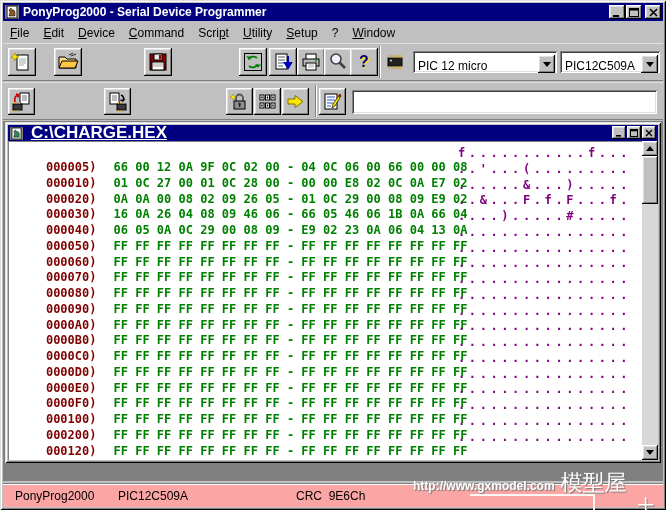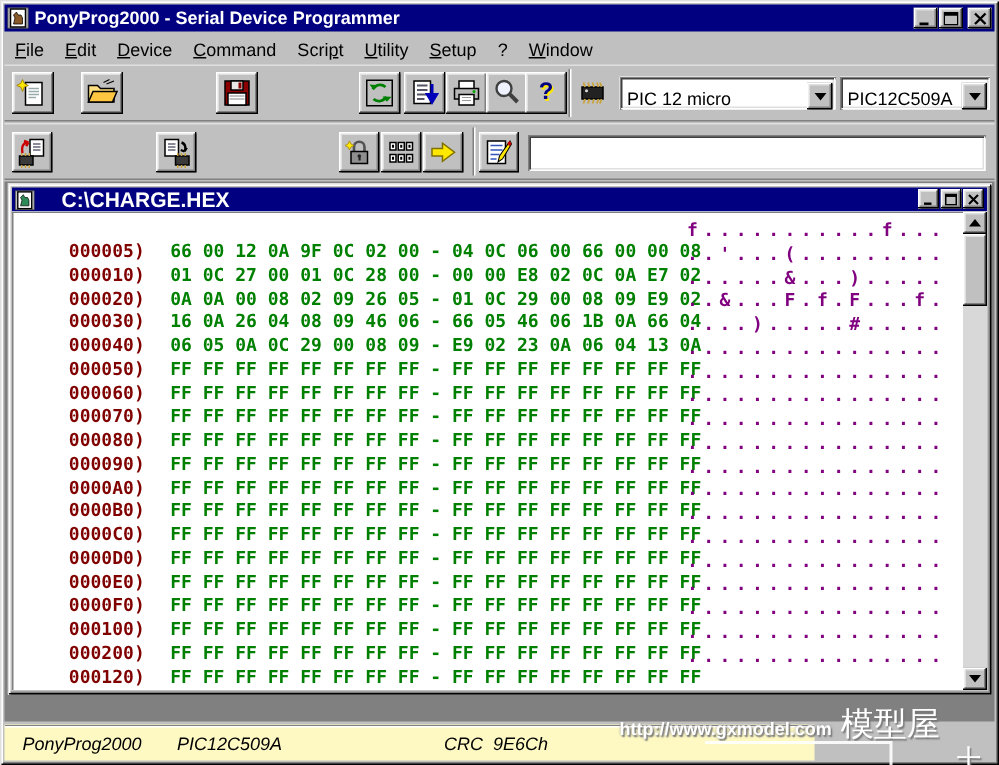--- a/index.html
+++ b/index.html
@@ -52,41 +52,41 @@
     box-shadow:inset 1px 1px 0 #808080, inset -1px -1px 0 #fff,
                inset 2px 2px 0 #404040, inset -2px -2px 0 #dfdfdf;
     border:none;font-family:"Liberation Sans",sans-serif;font-size:12px;padding:2px 4px;}
   
   .mdi{position:absolute;left:3px;top:121px;width:660px;height:360px;background:#808080;}
   .child{position:absolute;left:2px;top:1px;width:656px;height:341px;background:#c0c0c0;
     box-shadow:inset 1px 1px 0 #dfdfdf, inset -1px -1px 0 #000,
                inset 2px 2px 0 #fff, inset -2px -2px 0 #808080;}
   .childtitle{position:absolute;left:3px;top:3px;right:3px;height:16px;background:var(--titlebar,#000080);
     display:flex;align-items:center;padding-left:2px;}
-  .childtitle .title{color:#fff;font-weight:bold;font-size:14px;margin-left:18px;}
+  .childtitle .title{color:#fff;font-weight:bold;font-size:17px;margin-left:8px;text-decoration:underline;}
   .childbtns{position:absolute;right:2px;top:1px;display:flex;}
   .childbtn{width:14px;height:13px;margin-left:1px;}
   .hexpane{position:absolute;left:3px;top:19px;right:3px;bottom:3px;background:#fff;
     box-shadow:inset 1px 1px 0 #808080;}
   .hexrows{position:absolute;left:9px;top:5px;right:20px;bottom:2px;overflow:hidden;
     font-family:"DejaVu Sans Mono",monospace;font-size:12px;font-weight:bold;}
   .hexrow{position:relative;height:15.75px;white-space:pre;}
   .hexrow .addr{color:var(--address,#800000);}
   .hexrow .hex{color:var(--hex-bytes,#008000);margin-left:17px;}
   .hexrow .ascii{position:absolute;left:441px;top:0;color:var(--ascii,#800080);letter-spacing:3.6px;}
   
   .vscroll{position:absolute;right:3px;top:19px;bottom:3px;width:16px;background:#d8d8d8;}
   .sbtn{position:absolute;left:0;width:16px;height:15px;}
   .sbtn.up{top:0;} .sbtn.down{bottom:0;}
   .thumb{position:absolute;left:0;top:15px;width:16px;height:48px;}
   .tri-up-s{width:0;height:0;border-left:4px solid transparent;border-right:4px solid transparent;border-bottom:5px solid #000;}
   .tri-down-s{width:0;height:0;border-left:4px solid transparent;border-right:4px solid transparent;border-top:5px solid #000;}
   
-  .statusbar{position:absolute;left:3px;bottom:3px;width:540px;height:24px;background:#fef9c3;
-    box-shadow:inset 0 1px 0 #808080, inset 0 2px 0 #ffffff;font-style:italic;}
+  .statusbar{position:absolute;left:3px;bottom:3px;width:660px;height:24px;background:#fca5a5;
+    box-shadow:inset 0 1px 0 #808080, inset 0 2px 0 #ffffff;}
   .statusbar span{position:absolute;top:6px;white-space:pre;font-size:12px;}
   .st-app{left:12px;} .st-dev{left:115px;} .st-size{left:203px;margin-top:44px;} .st-crc{left:293px;}
   
   .watermark{position:absolute;left:413px;top:468px;width:260px;display:flex;align-items:baseline;
     color:#fff;pointer-events:none;z-index:9;}
   .wm-url{font-weight:bold;font-size:12px;letter-spacing:0px;text-shadow:1px 1px 1px #777,0 0 2px #999;white-space:nowrap;}
   .wm-cn{font-size:22px;margin-left:6px;text-shadow:1px 1px 1px #777;white-space:nowrap;}
   .wm-box{position:absolute;left:470px;top:494px;width:125px;height:20px;
     border-top:2px solid rgba(255,255,255,.9);border-right:2px solid rgba(255,255,255,.9);z-index:9;pointer-events:none;}
   .wm-cn2{position:absolute;left:636px;top:494px;font-size:20px;color:#fff;text-shadow:1px 1px 1px #777;z-index:9;pointer-events:none;}

